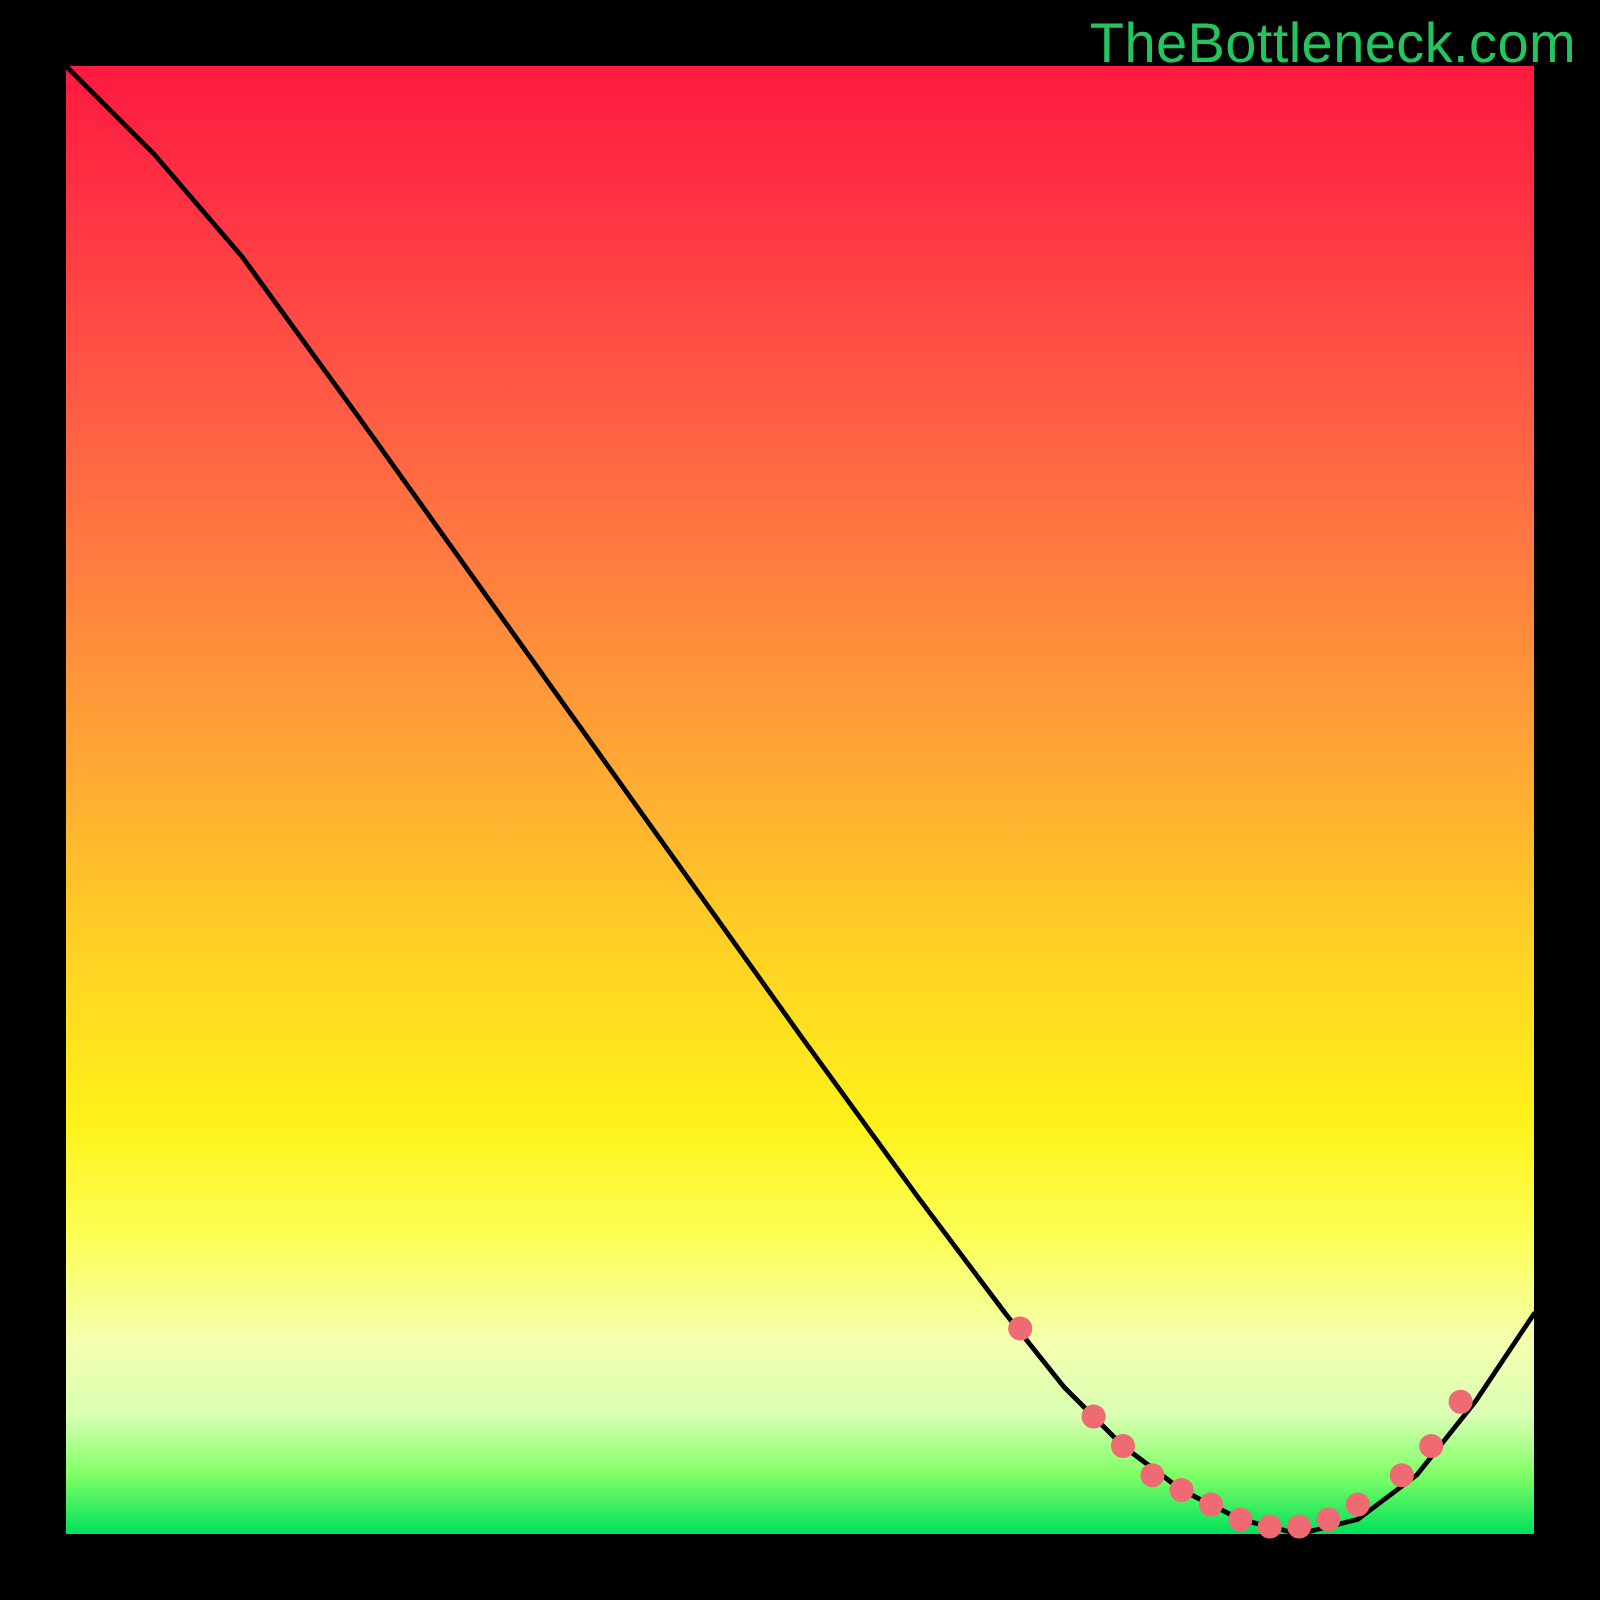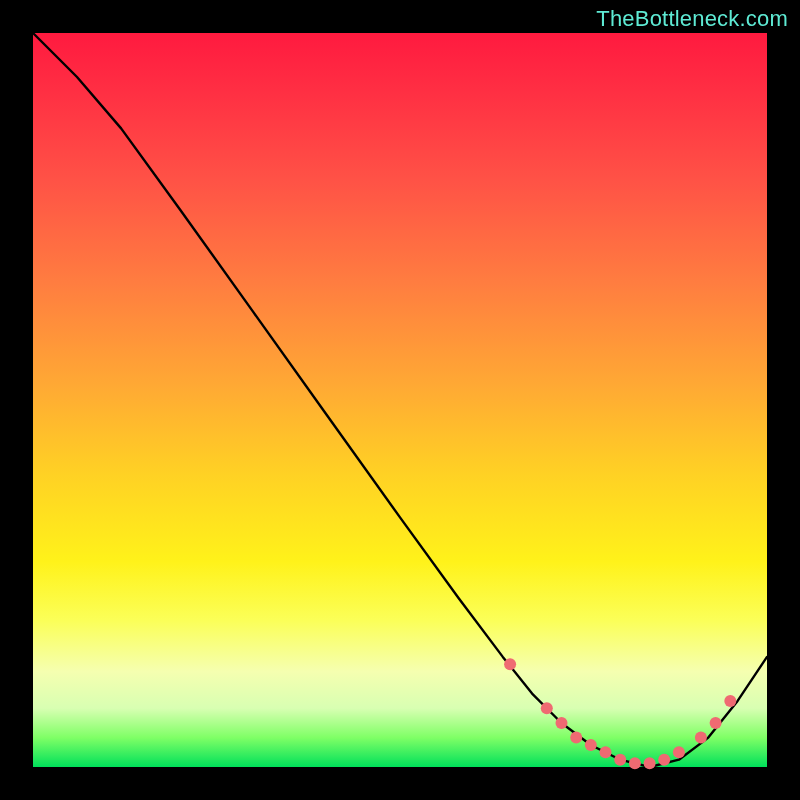--- a/index.html
+++ b/index.html
@@ -36,22 +36,22 @@
       #f5ffb0 87%,
       #d8ffb2 92%,
       #7fff66 96%,
       #00e05a 100%
     );
   }
   .attribution {
     position: absolute;
     top: 6px;
     right: 12px;
-    color: #5eead4;
-    font-size: 22px;
+    color: #22c55e;
+    font-size: 28px;
     font-weight: 400;
     letter-spacing: 0.2px;
     user-select: none;
   }
   svg.overlay {
     position: absolute;
     left: 33px;
     top: 33px;
     width: 734px;
     height: 734px;

